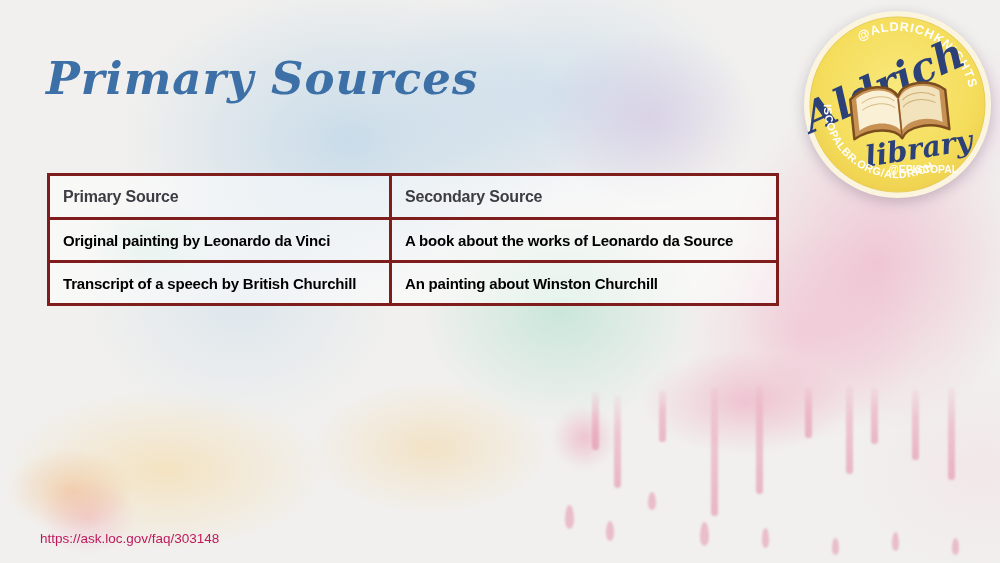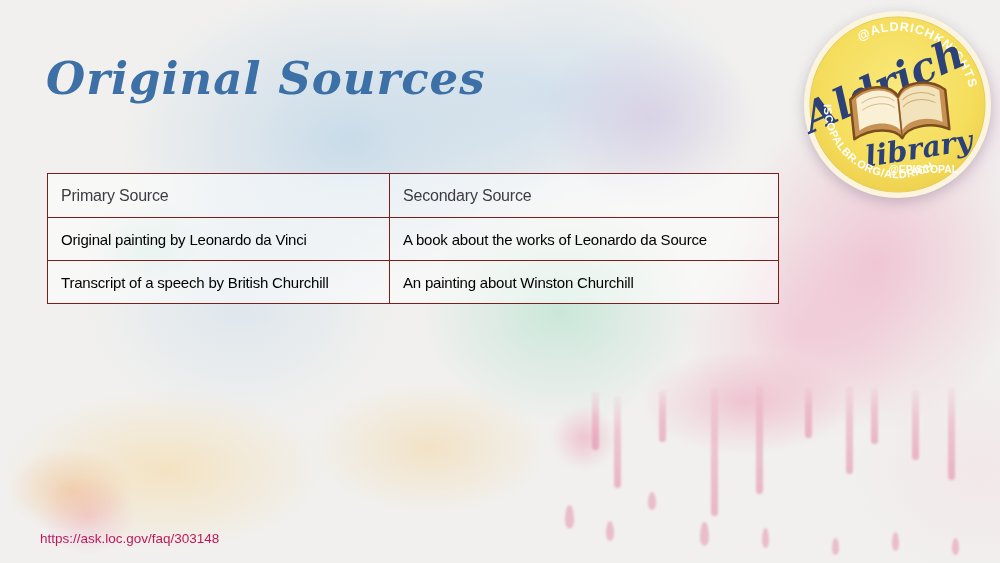--- a/index.html
+++ b/index.html
@@ -52,23 +52,23 @@
   .title {
     position:absolute; left:46px; top:52px;
     font-family:"DejaVu Serif", serif; font-style:italic; font-weight:bold;
     font-size:45px; letter-spacing:1px; color:#3c70a6;
   }
 
   
   .sources-table { position:absolute; left:47px; top:173px; }
   table { border-collapse:collapse; table-layout:fixed; width:732px; }
   th, td {
-    border:1px solid #7f1d1d; background:rgba(255,255,255,0.50);
+    border:3px solid #7f1d1d; background:rgba(255,255,255,0.50);
     text-align:left; vertical-align:middle; padding:0 8px 0 13px;
-    font-weight:normal; letter-spacing:-0.2px;
+    font-weight:bold; letter-spacing:-0.2px;
   }
   th { height:44px; font-size:16px; color:#3d3c43; }
   td { height:43px; font-size:15px; color:#000000; }
   .c1 { width:342px; }
 
   
   .source-url {
     position:absolute; left:8px; top:531px;
     font-size:13.5px; font-weight:normal; color:#be185d; text-decoration:none;margin-left:32px;
   }
@@ -104,21 +104,21 @@
   <div class="drip" style="left:948px;top:388px;height:92px;"></div>
   <div class="drop" style="left:565px;top:505px;"></div>
   <div class="drop" style="left:606px;top:521px;width:8px;height:20px;"></div>
   <div class="drop" style="left:648px;top:492px;width:8px;height:18px;"></div>
   <div class="drop" style="left:700px;top:522px;"></div>
   <div class="drop" style="left:762px;top:528px;width:7px;height:20px;"></div>
   <div class="drop" style="left:832px;top:538px;width:7px;height:17px;"></div>
   <div class="drop" style="left:892px;top:532px;width:7px;height:19px;"></div>
   <div class="drop" style="left:952px;top:538px;width:7px;height:17px;"></div>
 
-  <h1 class="title">Original Sources</h1>
+  <h1 class="title">Primary Sources</h1>
 
   <div class="sources-table">
     <table>
       <thead>
         <tr>
           <th class="c1">Primary Source</th>
           <th>Secondary Source</th>
         </tr>
       </thead>
       <tbody>

